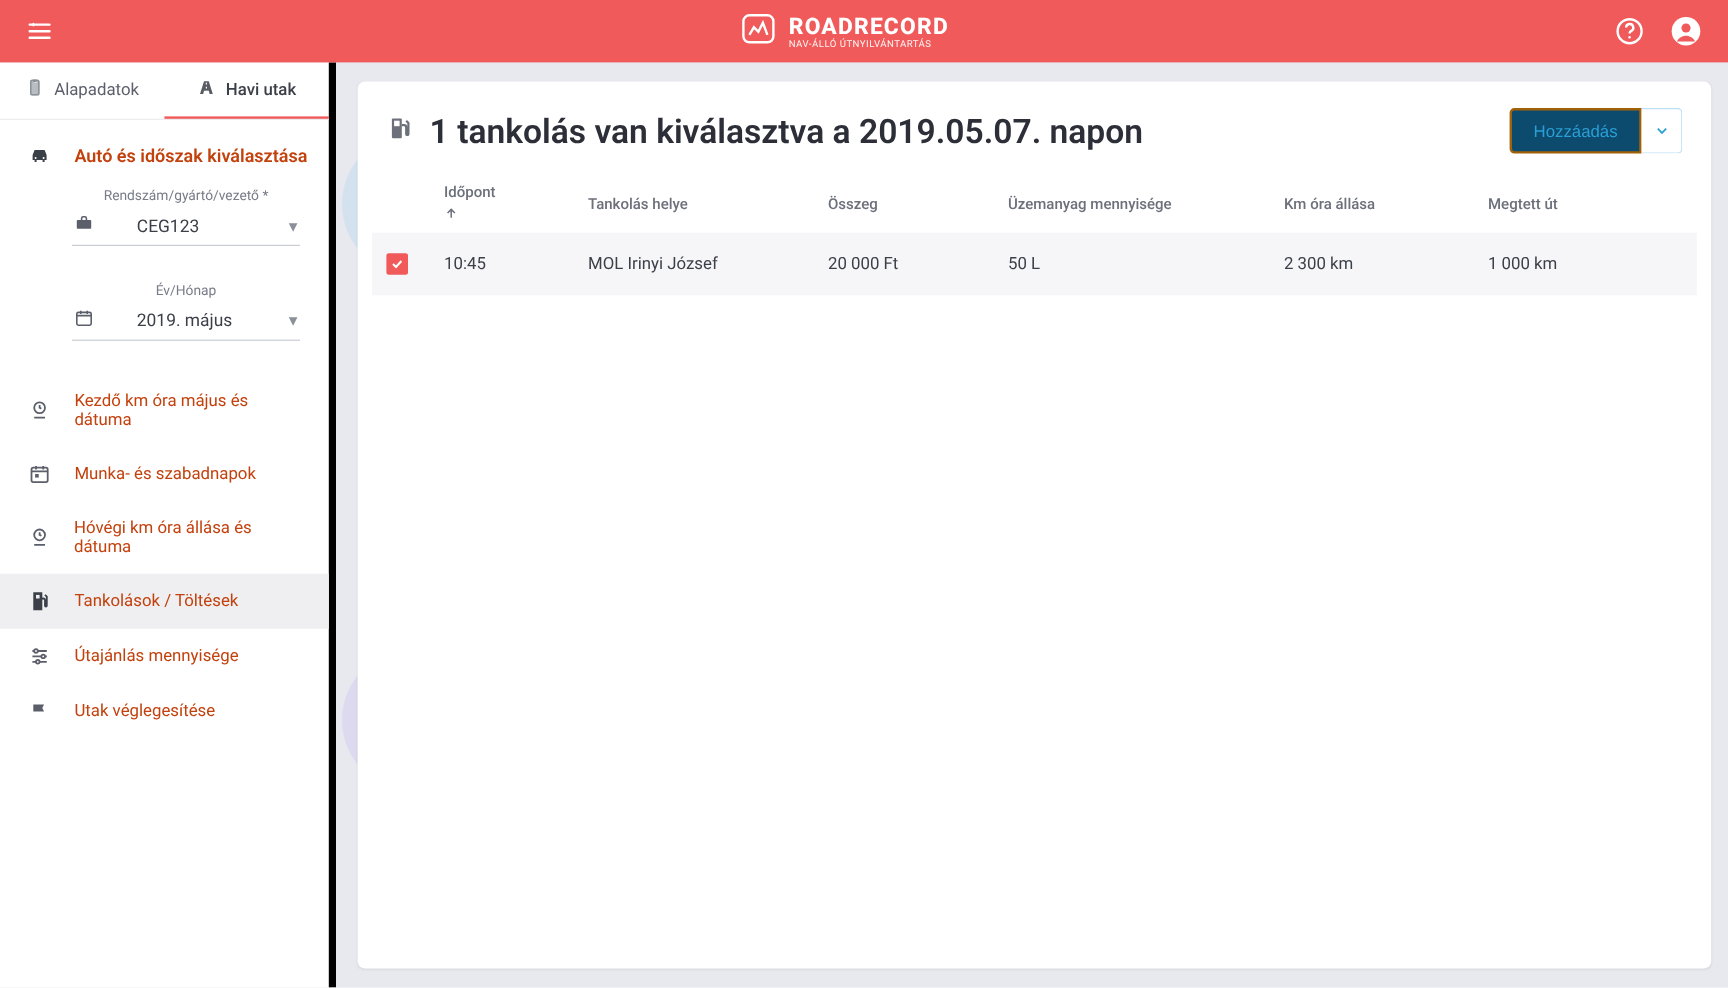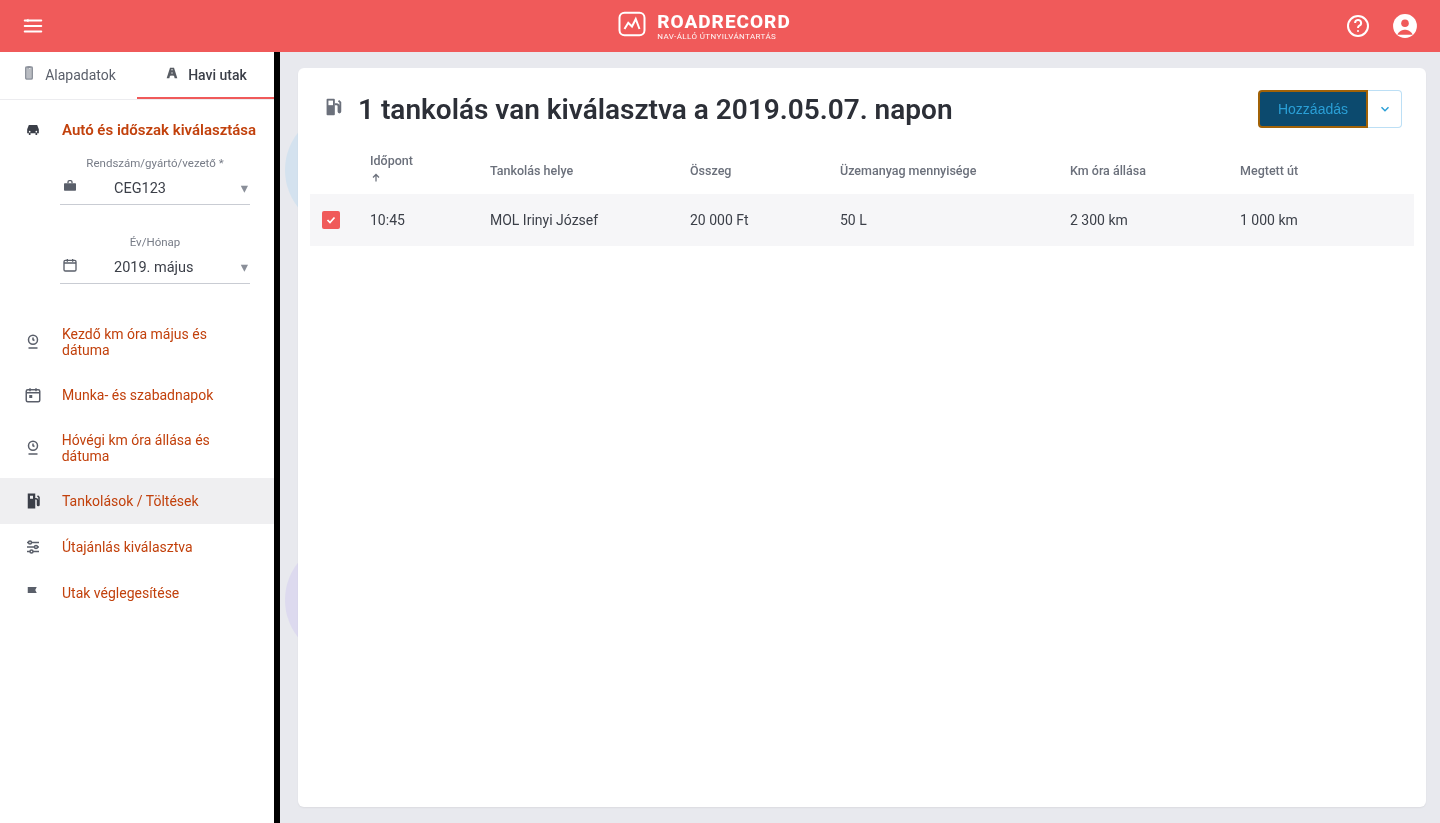--- a/index.html
+++ b/index.html
@@ -280,21 +280,21 @@
       </div>
       <div class="side-row">
         <span class="side-icon">
           <svg width="18" height="18" viewBox="0 0 24 24" fill="none" stroke="#5a5f6a" stroke-width="2">
               <path d="M4 6h16M4 12h16M4 18h16"></path>
               <circle cx="8" cy="6" r="2" fill="#fff"></circle>
               <circle cx="16" cy="12" r="2" fill="#fff"></circle>
               <circle cx="10" cy="18" r="2" fill="#fff"></circle>
             </svg>
         </span>
-        <span>Útajánlás kiválasztva</span>
+        <span>Útajánlás mennyisége</span>
       </div>
       <div class="side-row">
         <span class="side-icon">
           <svg width="18" height="18" viewBox="0 0 24 24" fill="#5a5f6a">
               <path d="M5 3v18M5 4h12l-2 4 2 4H5"></path>
             </svg>
         </span>
         <span>Utak véglegesítése</span>
       </div>
     </div>

